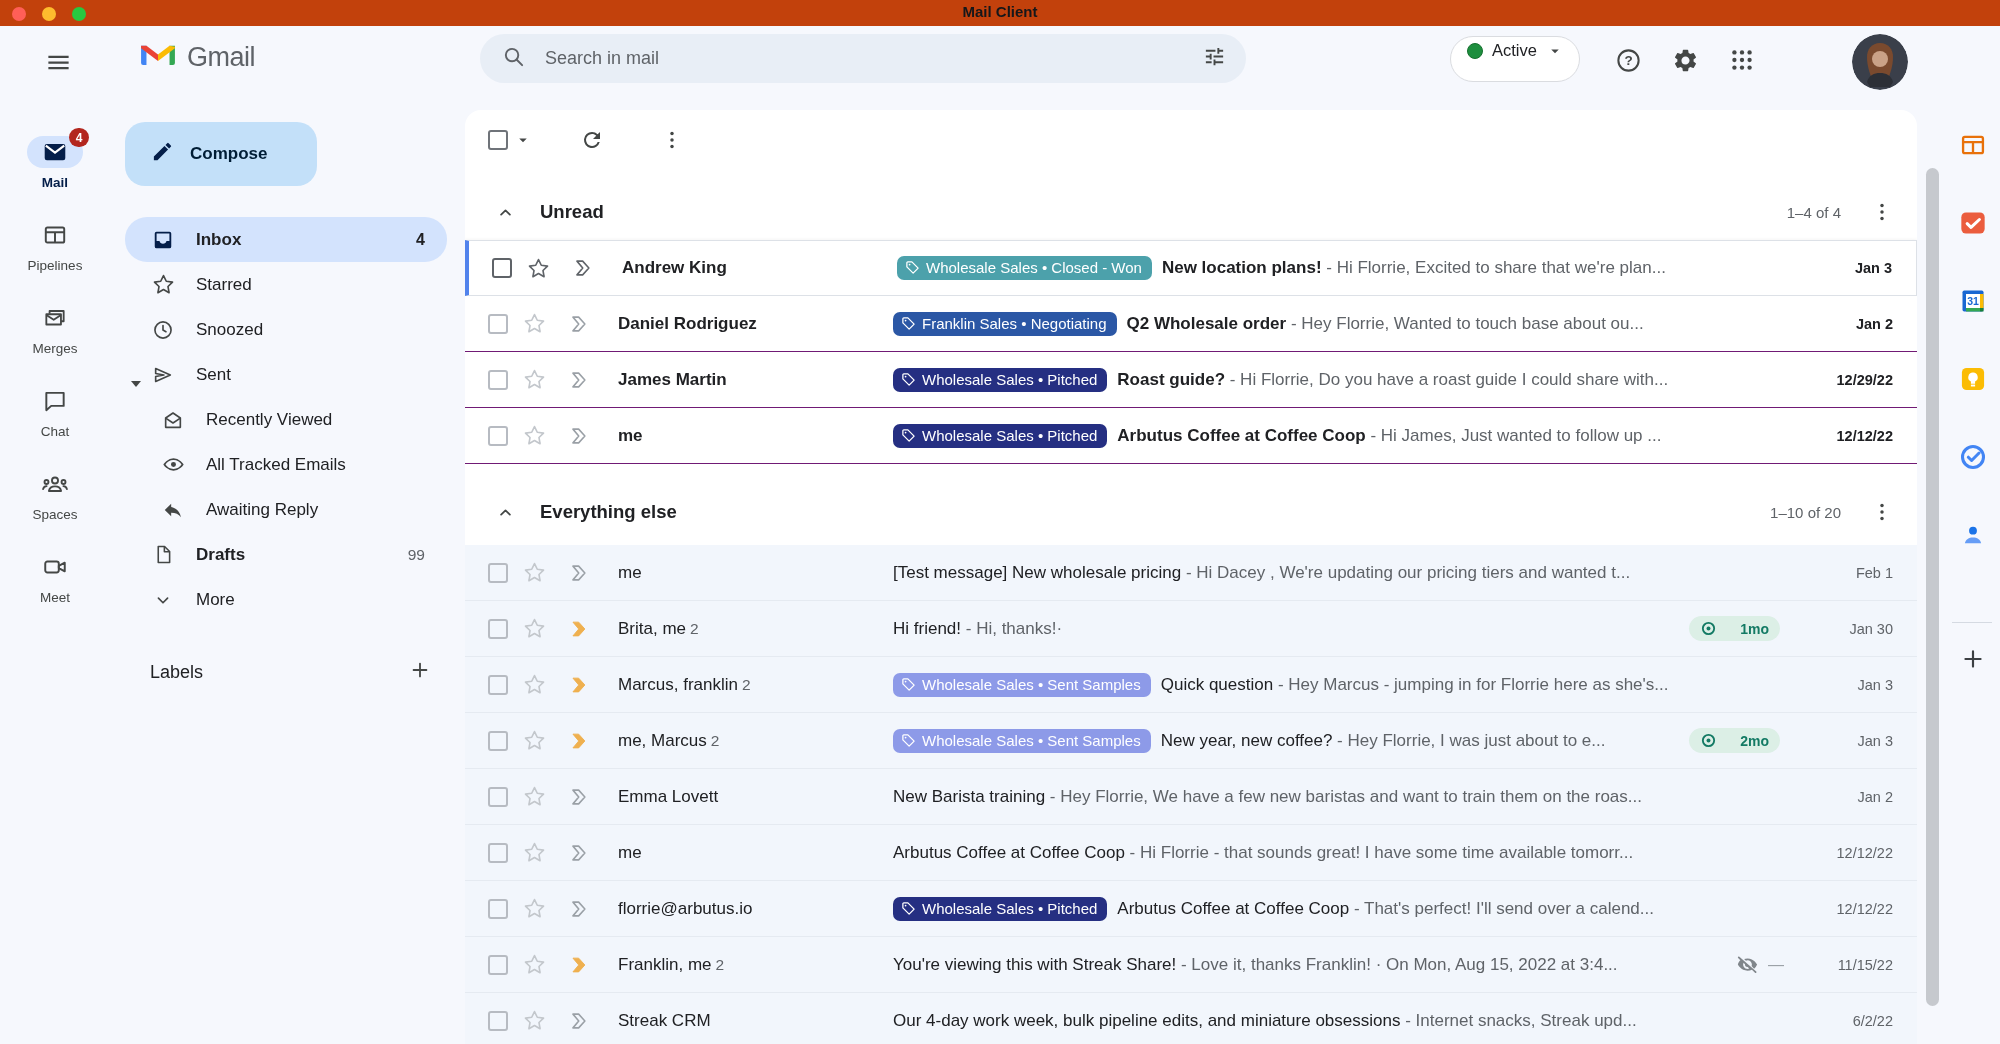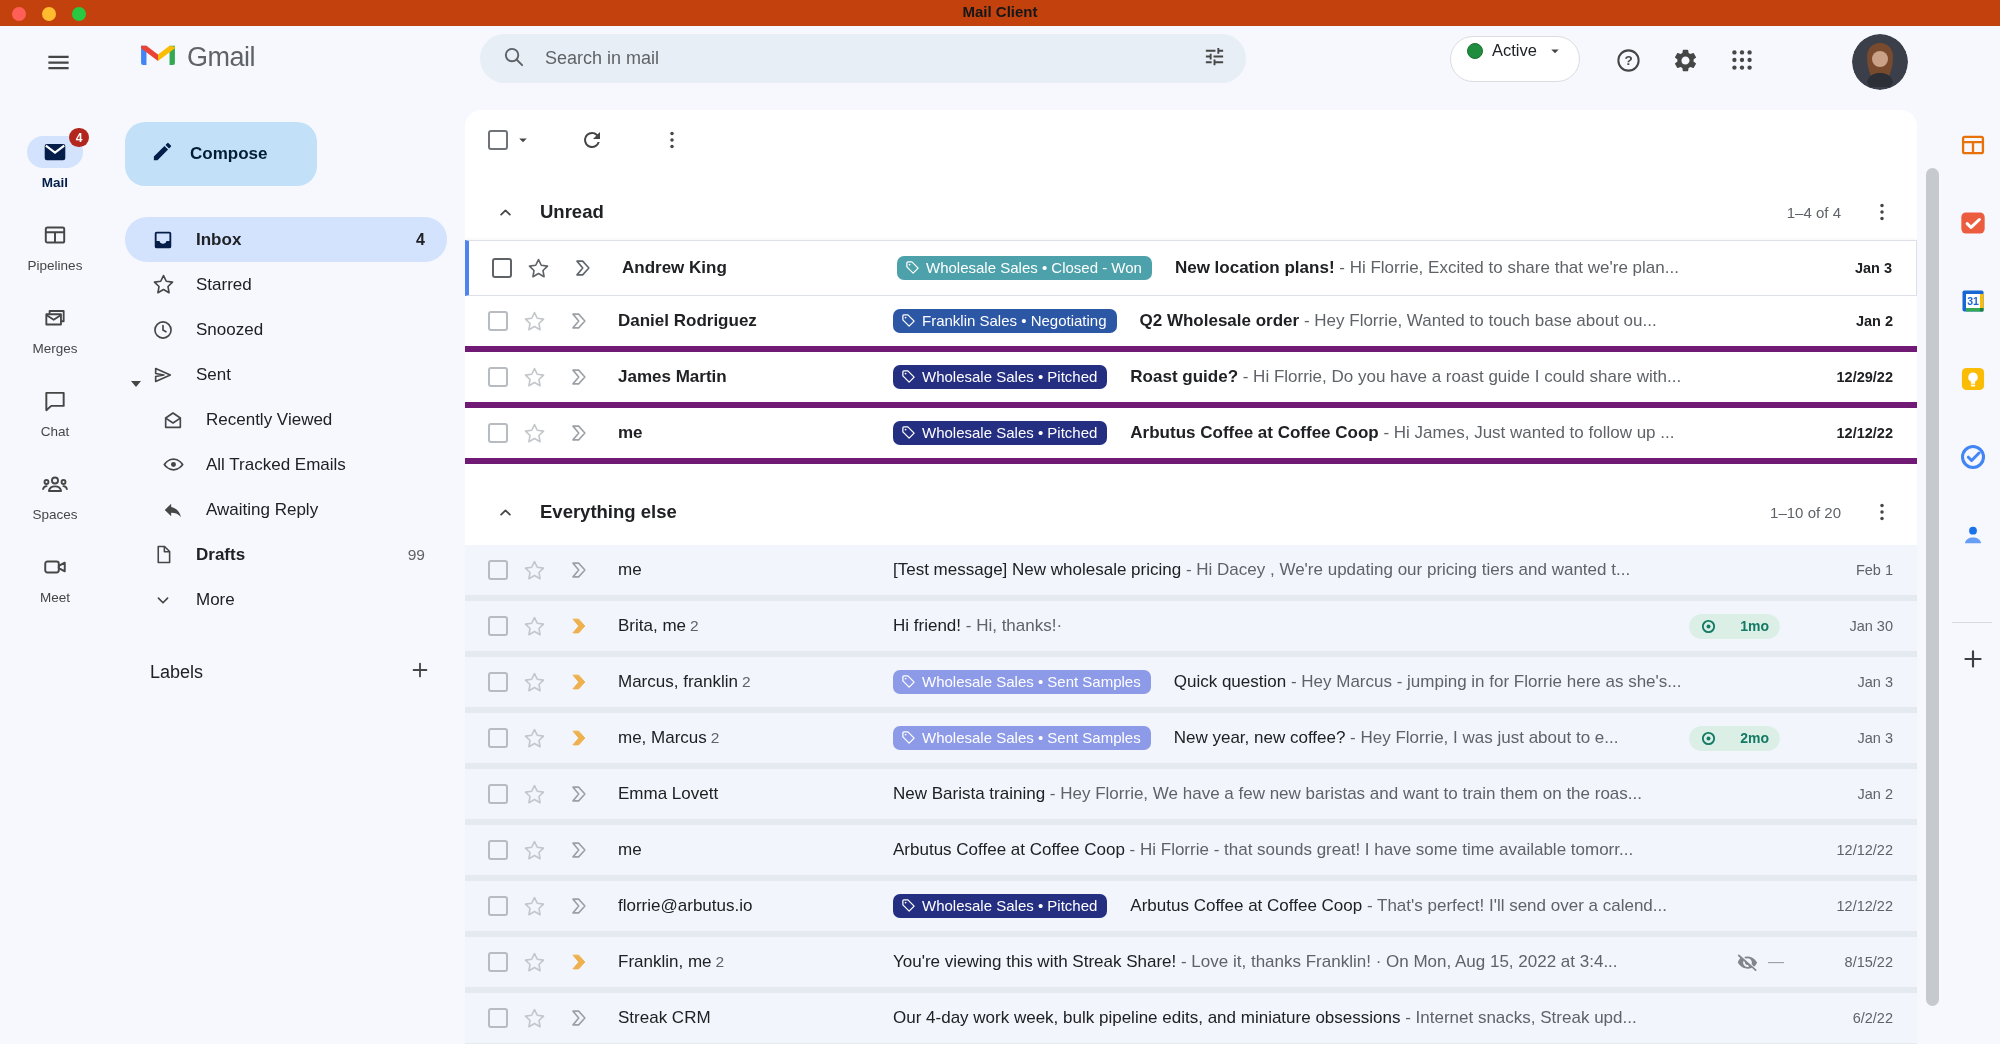--- a/index.html
+++ b/index.html
@@ -56,35 +56,35 @@
   .toolbar{position:absolute;left:0;top:8px;right:0;height:44px;display:flex;align-items:center;padding-left:23px;}
   .tb-cb{width:20px;height:20px;border:2px solid #6f7379;border-radius:3px;box-sizing:border-box;cursor:pointer;}
   .tb-caret{margin-left:6px;cursor:pointer;display:flex;}
   .tb-btn{margin-left:40px;width:40px;height:40px;display:flex;align-items:center;justify-content:center;cursor:pointer;color:#444746;}
   .sec{position:absolute;left:0;right:0;height:56px;display:flex;align-items:center;padding:0 24px 0 30px;box-sizing:border-box;}
   .sec .sec-chevron{display:flex;cursor:pointer;color:#444746;}
   .sec .sec-title{margin-left:24px;font-size:18.5px;font-weight:bold;color:#202124;}
   .sec .sec-count{margin-left:auto;font-size:15px;color:#5f6368;margin-right:30px;}
   .sec .sec-dots{display:flex;cursor:pointer;}
   .row{position:absolute;left:0;right:0;height:56px;display:flex;align-items:center;
-       padding:0 24px 0 23px;box-sizing:border-box;border-bottom:6px solid #701a75;font-size:17px;cursor:pointer;background:#fff;}
+       padding:0 24px 0 23px;box-sizing:border-box;border-bottom:1px solid #701a75;font-size:17px;cursor:pointer;background:#fff;}
   .row.read{background:#f2f6fc;border-bottom-color:#e5eaf1;}
   .row.selected{border:1px solid #dde1e7;border-left:4px solid #5183ec;box-shadow:0 2px 5px rgba(32,33,36,.18);}
   .row .cb{width:20px;height:20px;border:2px solid #b7bbc2;border-radius:3px;box-sizing:border-box;flex:none;}
   .row.selected .cb{border-color:#5f6368;}
   .row .star{flex:none;margin-left:14px;width:24px;display:flex;justify-content:center;color:#c3c7cc;}
   .row.selected .star{color:#5f6368;}
   .row .streak{flex:none;margin-left:20px;width:24px;display:flex;justify-content:center;color:#9aa0a6;}
   .row.selected .streak{color:#5f6368;}
   .row .sender{flex:none;margin-left:28px;width:275px;white-space:nowrap;overflow:hidden;color:#202124;}
   .row.unread .sender{font-weight:bold;}
   .row .sender .cnt{color:#5f6368;margin-left:4px;font-size:15.5px;}
   .row .subjwrap{flex:1;display:flex;align-items:center;white-space:nowrap;overflow:hidden;min-width:0;}
   .pill{flex:none;display:inline-flex;align-items:center;gap:6px;color:#fff;font-size:15px;font-weight:500;
-        padding:3px 10px 4px 8px;border-radius:7px;margin-right:23px;}
+        padding:3px 10px 4px 8px;border-radius:7px;margin-right:10px;}
   .row .subj{color:#202124;}
   .row.unread .subj{font-weight:bold;}
   .row .snip{color:#5f6368;}
   .row .badge{flex:none;display:flex;align-items:center;gap:23px;background:#dcefe6;color:#137a64;font-weight:bold;
               font-size:14px;padding:4px 11px;border-radius:14px;margin-right:18px;}
   .row .trackoff{flex:none;display:flex;align-items:center;gap:10px;color:#9aa0a6;margin-right:14px;font-size:16px;}
   .row .date{flex:none;width:95px;text-align:right;font-size:14.5px;color:#5f6368;}
   .row.unread .date{color:#202124;font-weight:bold;}
   
   .scrollbar{position:absolute;left:1926px;top:168px;width:13px;height:838px;background:#c6c9ce;border-radius:7px;cursor:pointer;}
@@ -698,21 +698,21 @@
             <span class="snip">&nbsp;- Love it, thanks Franklin! · On Mon, Aug 15, 2022 at 3:4...</span>
           </span>
           <span class="trackoff">
             <span style="display: flex;">
               <svg viewBox="0 0 24 24" width="21" height="21" fill="#80868b">
                 <path d="M12 7a5 5 0 0 1 5 5c0 .65-.13 1.26-.36 1.83l2.92 2.92A11.8 11.8 0 0 0 23 12s-3.5-7-11-7c-1.4 0-2.7.25-3.9.7l2.07 2.07C10.74 7.13 11.35 7 12 7zM2.71 3.16a1 1 0 0 0-1.42 1.42l2.55 2.55C1.86 8.6 1 12 1 12s3.5 7 11 7c1.9 0 3.6-.45 5.07-1.13l3.5 3.5a1 1 0 0 0 1.42-1.42L2.71 3.16zM12 17a5 5 0 0 1-4.6-6.97l1.74 1.74a3 3 0 0 0 3.1 3.1l1.74 1.74c-.6.25-1.27.39-1.98.39z"></path>
               </svg>
             </span>
             <span>—</span>
           </span>
-          <span class="date">8/15/22</span>
+          <span class="date">11/15/22</span>
         </div>
         <div class="row read" style="top: 883px;">
           <span class="cb"></span>
           <span class="star">
             <svg viewBox="0 0 24 24" width="23" height="23" fill="none" stroke="currentColor" stroke-width="1.7" stroke-linejoin="round">
               <path d="M12 17.3 6.2 20.6l1.1-6.5L2.6 9.5l6.5-.9L12 2.7l2.9 5.9 6.5.9-4.7 4.6 1.1 6.5z"></path>
             </svg>
           </span>
           <span class="streak">
             <svg viewBox="0 0 24 24" width="22" height="22" fill="none" stroke="currentColor" stroke-width="1.7" stroke-linejoin="round">

